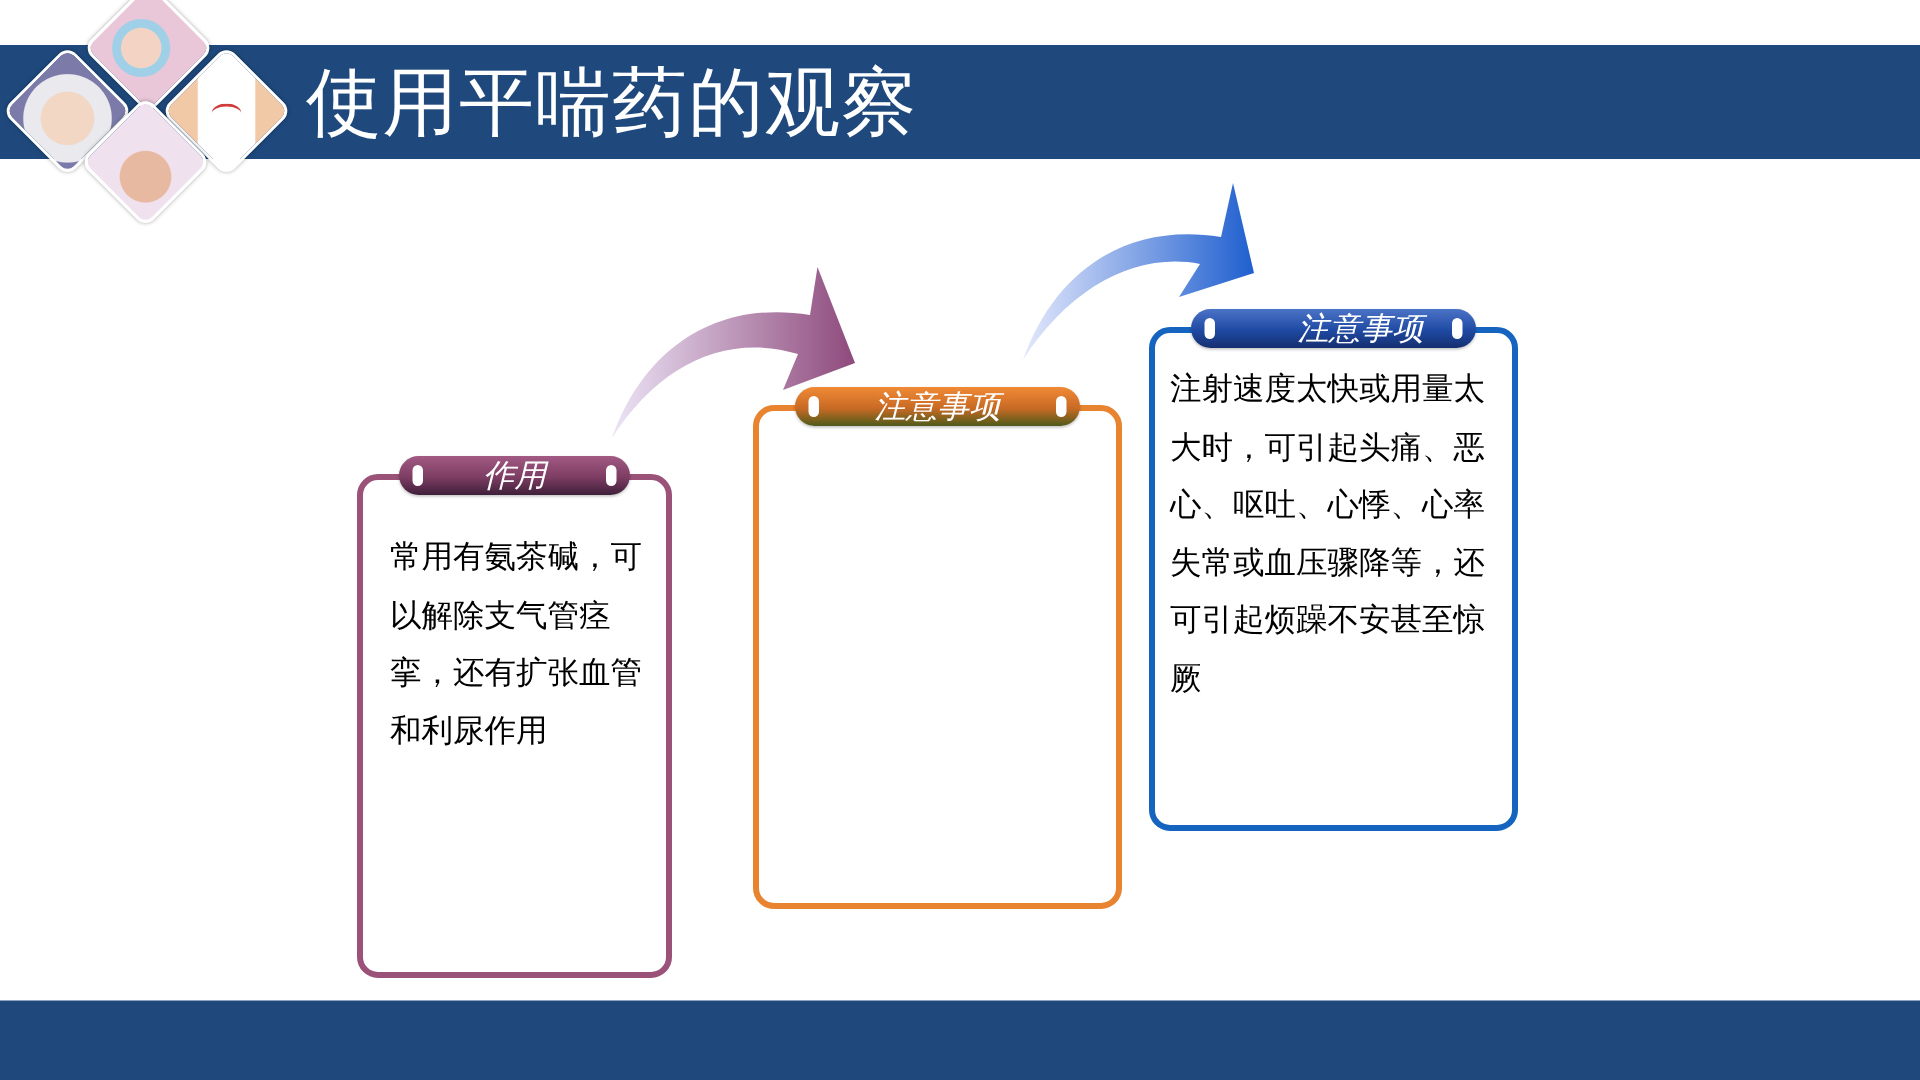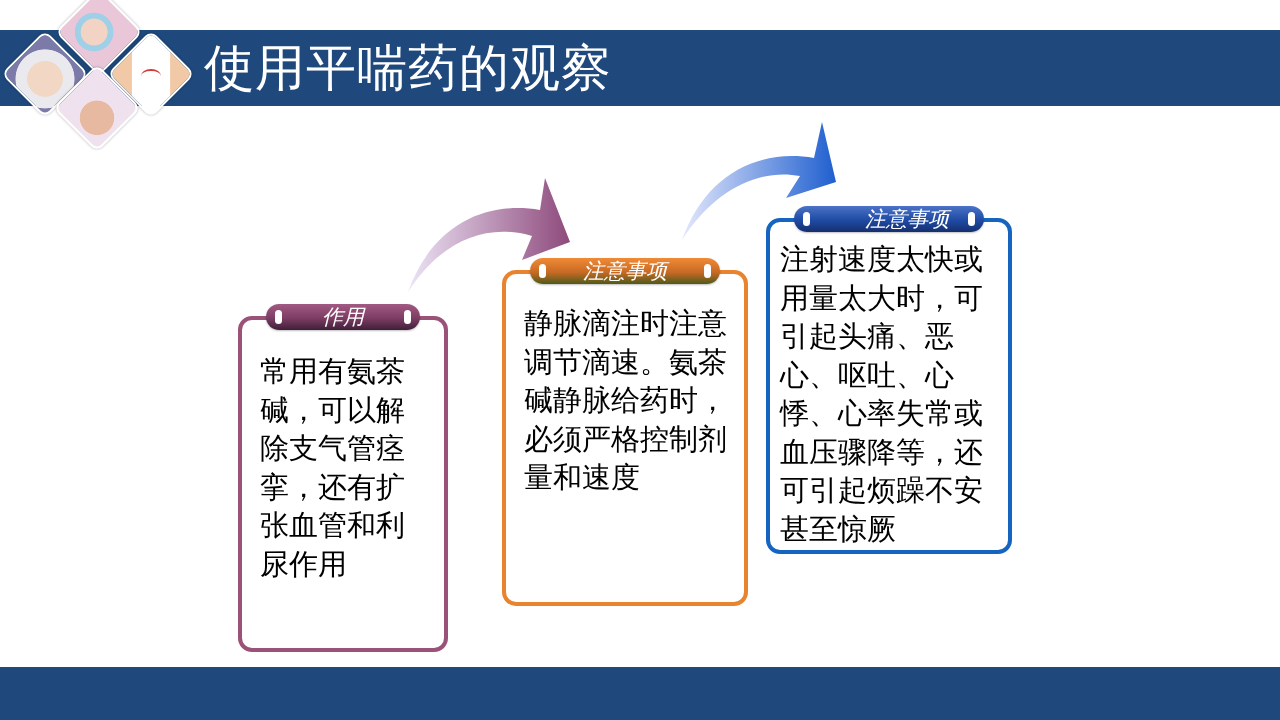--- a/index.html
+++ b/index.html
@@ -67,21 +67,21 @@
     .card-1 .tab { background: linear-gradient(180deg, #a25a83 0%, #7d3d63 55%, #3e1f3a 100%); }
     .card-2 .tab { background: linear-gradient(180deg, #f08a36 0%, #c86a24 55%, #4e5a1a 100%); }
     .card-3 .tab { background: linear-gradient(180deg, #4b73c7 0%, #1f4aa3 55%, #152f6f 100%); padding-left: 36px; }
     .tab .pill {
       position: absolute; top: 6px; width: 7px; height: 14px; border-radius: 4px; background: #ffffff;
     }
     .tab .pill.l { left: 9px; } .tab .pill.r { right: 9px; }
 
     .card-body {
       position: absolute; left: 18px; right: 12px;
-      color: #000000; font-size: 29px; line-height: 38.5px;
+      color: #000000; font-size: 21px; line-height: 38.5px;
       font-family: "DejaVu Serif", "Liberation Serif", serif;
       word-break: break-all;
     }
     .card-1 .card-body { top: 32px; }
     .card-2 .card-body { top: 30px; }
     .card-3 .card-body { top: 18px; left: 10px; right: 6px; }
   </style>
 </head>
 <body>
 
@@ -130,21 +130,20 @@
   </div>
   <div class="card-body">常用有氨茶碱，可以解除支气管痉挛，还有扩张血管和利尿作用</div>
 </div>
 
 <div class="card card-2">
   <div class="tab">
     <span class="pill l"></span>
     <span>注意事项</span>
     <span class="pill r"></span>
   </div>
-  <div class="card-body">静脉滴注时注意调节滴速。氨茶碱静脉给药时，必须严格控制剂量和速度</div>
 </div>
 
 <div class="card card-3">
   <div class="tab">
     <span class="pill l"></span>
     <span>注意事项</span>
     <span class="pill r"></span>
   </div>
   <div class="card-body">注射速度太快或用量太大时，可引起头痛、恶心、呕吐、心悸、心率失常或血压骤降等，还可引起烦躁不安甚至惊厥</div>
 </div>

